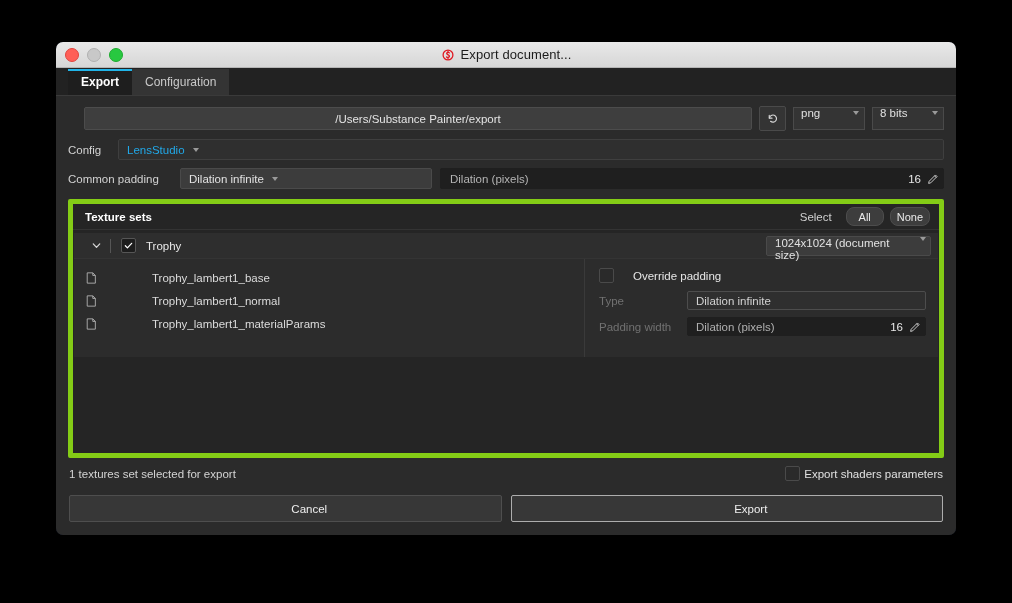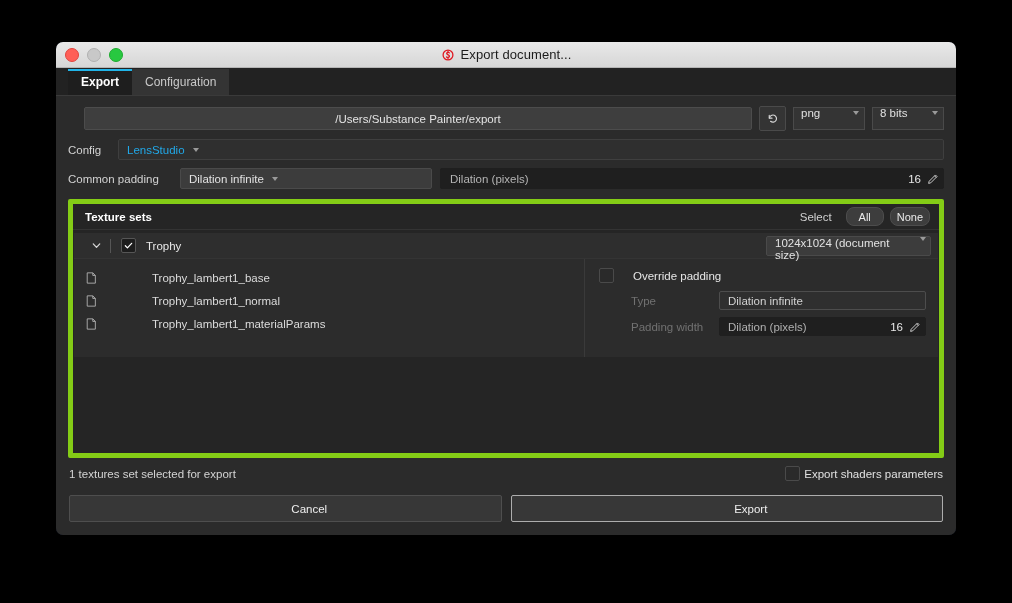--- a/index.html
+++ b/index.html
@@ -386,21 +386,20 @@
   }
   .ov-lbl {
     font-size: 11.5px;
     color: #e6e6e6;
     margin-left: 9px;
   }
   .ov-field-row {
     display: flex;
     align-items: center;
     margin-bottom: 7px;
-    margin-left: 32px;
   }
   .ov-key {
     width: 88px;
     flex: 0 0 88px;
     font-size: 11.5px;
     color: #717171;
   }
   .ov-type {
     flex: 1 1 auto;
     height: 19px;

